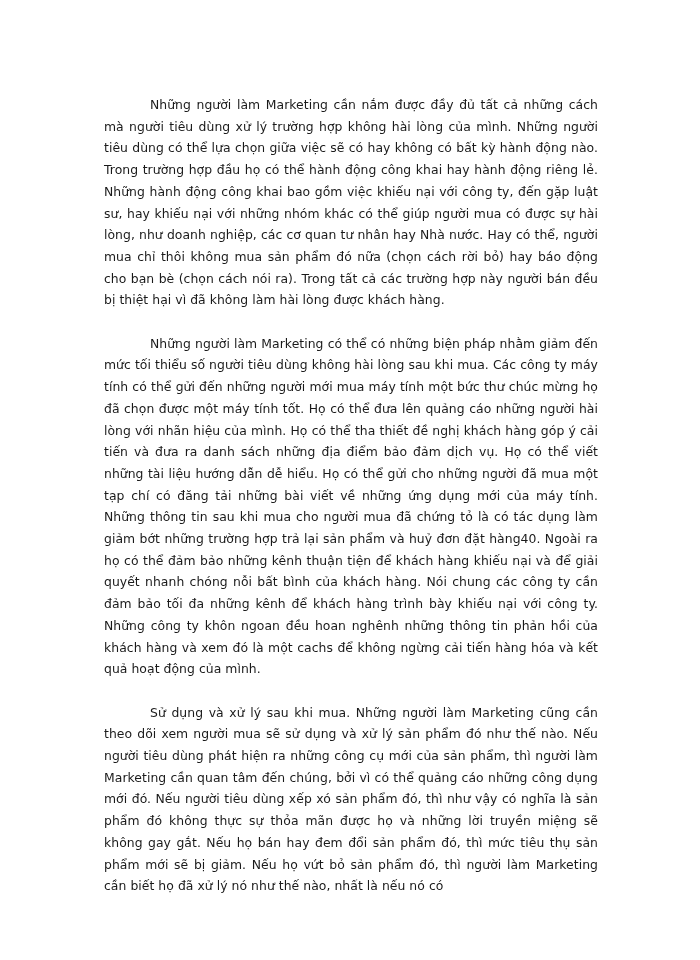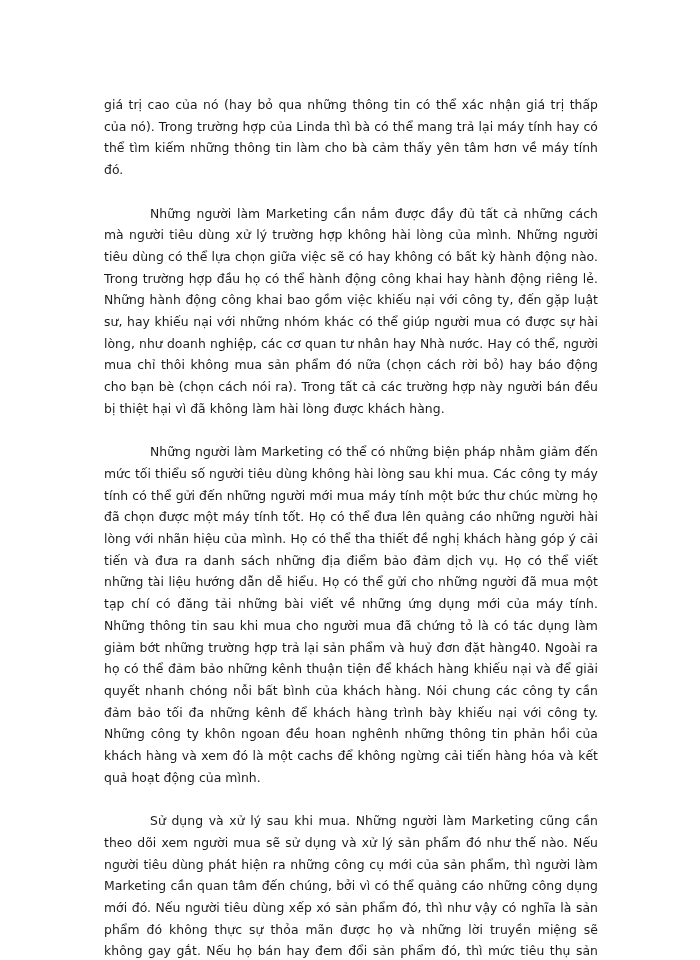--- a/index.html
+++ b/index.html
@@ -32,17 +32,16 @@
       text-indent: 46px;
     }
     .page p:last-child {
       margin-bottom: 0;
     }
   </style>
 </head>
 <body>
 
 <div class="page">
-  <p>giá trị cao của nó (hay bỏ qua những thông tin có thể xác nhận giá trị thấp của nó). Trong trường hợp của Linda thì bà có thể mang trả lại máy tính hay có thể tìm kiếm những thông tin làm cho bà cảm thấy yên tâm hơn về máy tính đó.</p>
   <p class="indent">Những người làm Marketing cần nắm được đầy đủ tất cả những cách mà người tiêu dùng xử lý trường hợp không hài lòng của mình. Những người tiêu dùng có thể lựa chọn giữa việc sẽ có hay không có bất kỳ hành động nào. Trong trường hợp đầu họ có thể hành động công khai hay hành động riêng lẻ. Những hành động công khai bao gồm việc khiếu nại với công ty, đến gặp luật sư, hay khiếu nại với những nhóm khác có thể giúp người mua có được sự hài lòng, như doanh nghiệp, các cơ quan tư nhân hay Nhà nước. Hay có thể, người mua chỉ thôi không mua sản phẩm đó nữa (chọn cách rời bỏ) hay báo động cho bạn bè (chọn cách nói ra). Trong tất cả các trường hợp này người bán đều bị thiệt hại vì đã không làm hài lòng được khách hàng.</p>
   <p class="indent">Những người làm Marketing có thể có những biện pháp nhằm giảm đến mức tối thiểu số người tiêu dùng không hài lòng sau khi mua. Các công ty máy tính có thể gửi đến những người mới mua máy tính một bức thư chúc mừng họ đã chọn được một máy tính tốt. Họ có thể đưa lên quảng cáo những người hài lòng với nhãn hiệu của mình. Họ có thể tha thiết đề nghị khách hàng góp ý cải tiến và đưa ra danh sách những địa điểm bảo đảm dịch vụ. Họ có thể viết những tài liệu hướng dẫn dễ hiểu. Họ có thể gửi cho những người đã mua một tạp chí có đăng tải những bài viết về những ứng dụng mới của máy tính. Những thông tin sau khi mua cho người mua đã chứng tỏ là có tác dụng làm giảm bớt những trường hợp trả lại sản phẩm và huỷ đơn đặt hàng40. Ngoài ra họ có thể đảm bảo những kênh thuận tiện để khách hàng khiếu nại và để giải quyết nhanh chóng nỗi bất bình của khách hàng. Nói chung các công ty cần đảm bảo tối đa những kênh để khách hàng trình bày khiếu nại với công ty. Những công ty khôn ngoan đều hoan nghênh những thông tin phản hồi của khách hàng và xem đó là một cachs để không ngừng cải tiến hàng hóa và kết quả hoạt động của mình.</p>
   <p class="indent">Sử dụng và xử lý sau khi mua. Những người làm Marketing cũng cần theo dõi xem người mua sẽ sử dụng và xử lý sản phẩm đó như thế nào. Nếu người tiêu dùng phát hiện ra những công cụ mới của sản phẩm, thì người làm Marketing cần quan tâm đến chúng, bởi vì có thể quảng cáo những công dụng mới đó. Nếu người tiêu dùng xếp xó sản phẩm đó, thì như vậy có nghĩa là sản phẩm đó không thực sự thỏa mãn được họ và những lời truyền miệng sẽ không gay gắt. Nếu họ bán hay đem đổi sản phẩm đó, thì mức tiêu thụ sản phẩm mới sẽ bị giảm. Nếu họ vứt bỏ sản phẩm đó, thì người làm Marketing cần biết họ đã xử lý nó như thế nào, nhất là nếu nó có</p>
 </div>
 
 </body></html>

